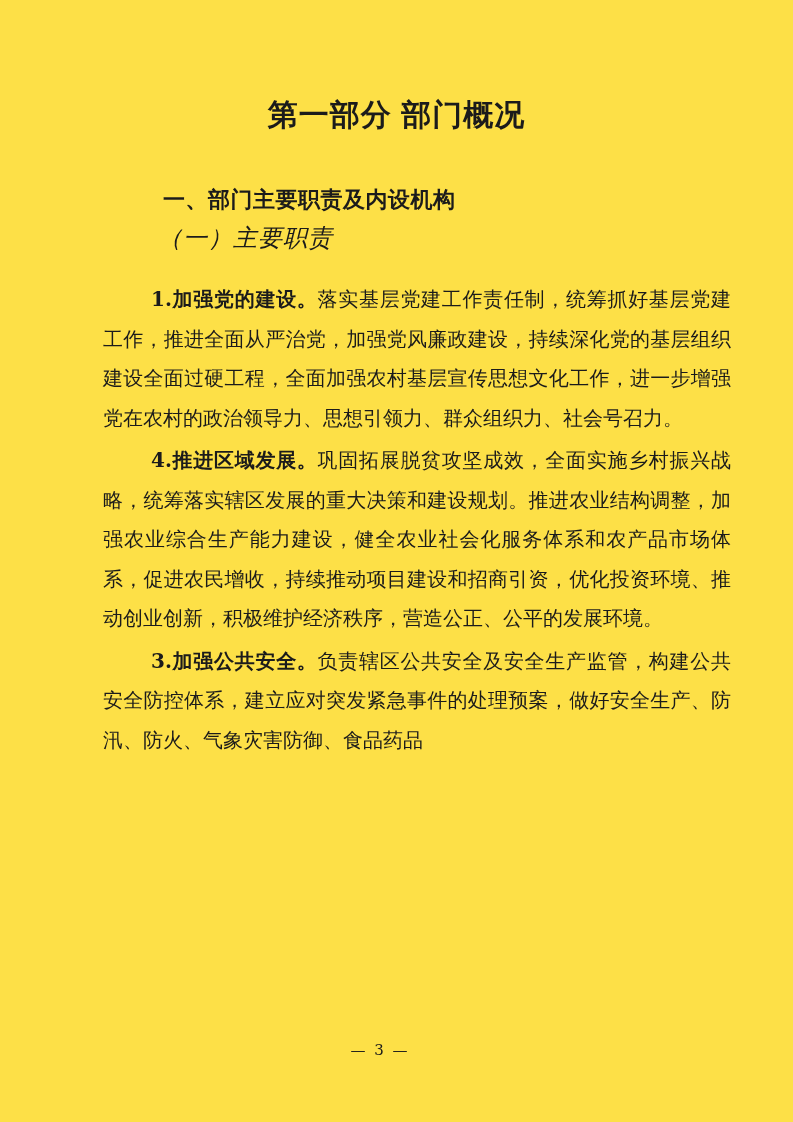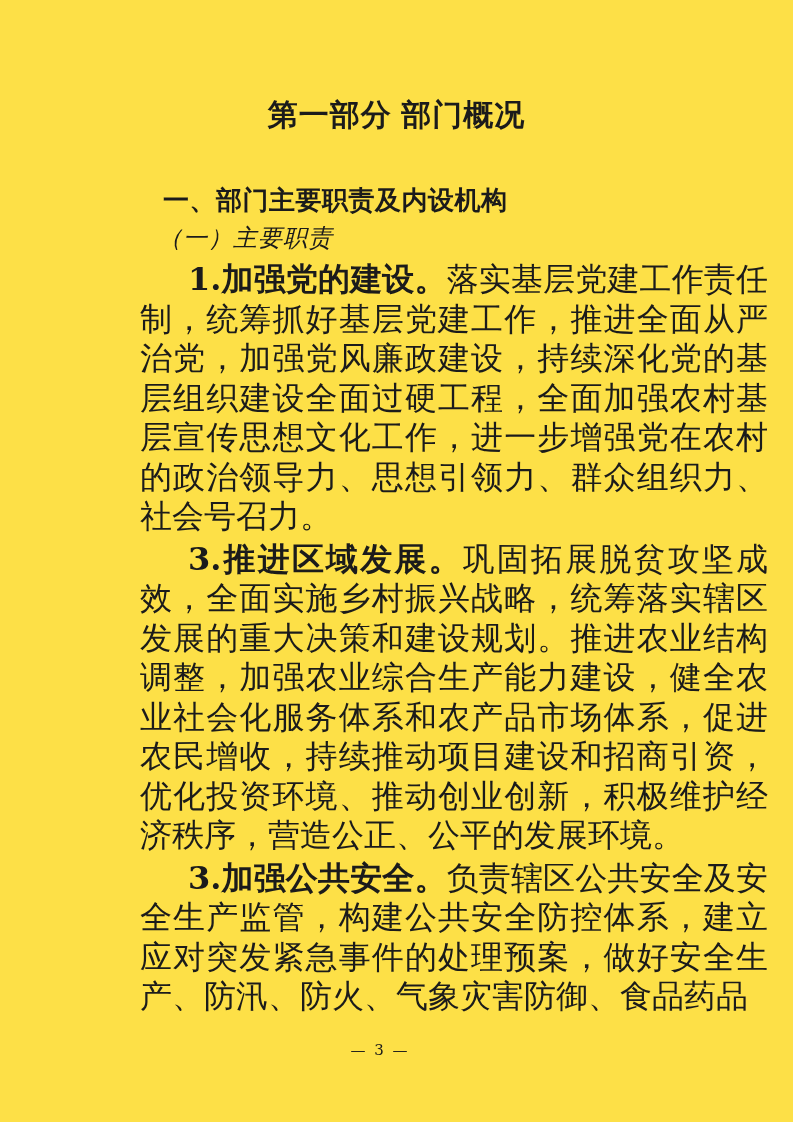--- a/index.html
+++ b/index.html
@@ -28,47 +28,46 @@
     line-height: 36px;
     letter-spacing: 1px;
   }
   .section-heading {
     position: absolute;
     top: 186px;
     left: 163px;
     margin: 0;
     font-family: "Liberation Sans", sans-serif;
     font-weight: bold;
-    font-size: 26px;
+    font-size: 22px;
     line-height: 28px;
     letter-spacing: 0.5px;
   }
   .subsection-heading {
     position: absolute;
     top: 223px;
     left: 158px;
     margin: 0;
     font-family: "DejaVu Serif", serif;
     font-style: italic;
     font-weight: normal;
     font-size: 24px;
     line-height: 30px;
     letter-spacing: 1px;
     text-align: right;
   }
   .body-text {
     position: absolute;
-    top: 260px;
+    top: 280px;
     left: 103px;
     width: 628px;
     font-family: "DejaVu Serif", serif;
-    font-size: 32px;
+    font-size: 20px;
     line-height: 39.5px;
     text-align: justify;
-    margin-left: 37px;
   }
   .para {
     margin: 0 0 3px 0;
     text-indent: 48px;
   }
   .para .lead {
     font-weight: bold;
   }
   .page-number {
     position: absolute;
@@ -90,21 +89,21 @@
   <h1 class="doc-title">第一部分 部门概况</h1>
 
   <h2 class="section-heading">一、部门主要职责及内设机构</h2>
 
   <h3 class="subsection-heading">（一）主要职责</h3>
 
   <div class="body-text">
 
     <p class="para"><span class="lead">1.加强党的建设。</span><span>落实基层党建工作责任制，统筹抓好基层党建工作，推进全面从严治党，加强党风廉政建设，持续深化党的基层组织建设全面过硬工程，全面加强农村基层宣传思想文化工作，进一步增强党在农村的政治领导力、思想引领力、群众组织力、社会号召力。</span></p>
 
-    <p class="para"><span class="lead">3.推进区域发展。</span><span>巩固拓展脱贫攻坚成效，全面实施乡村振兴战略，统筹落实辖区发展的重大决策和建设规划。推进农业结构调整，加强农业综合生产能力建设，健全农业社会化服务体系和农产品市场体系，促进农民增收，持续推动项目建设和招商引资，优化投资环境、推动创业创新，积极维护经济秩序，营造公正、公平的发展环境。</span></p>
+    <p class="para"><span class="lead">4.推进区域发展。</span><span>巩固拓展脱贫攻坚成效，全面实施乡村振兴战略，统筹落实辖区发展的重大决策和建设规划。推进农业结构调整，加强农业综合生产能力建设，健全农业社会化服务体系和农产品市场体系，促进农民增收，持续推动项目建设和招商引资，优化投资环境、推动创业创新，积极维护经济秩序，营造公正、公平的发展环境。</span></p>
 
 
     <p class="para"><span class="lead">3.加强公共安全。</span><span>负责辖区公共安全及安全生产监管，构建公共安全防控体系，建立应对突发紧急事件的处理预案，做好安全生产、防汛、防火、气象灾害防御、食品药品</span></p>
 
   </div>
 
   <div class="page-number">— 3 —</div>
 
 </div>
 

